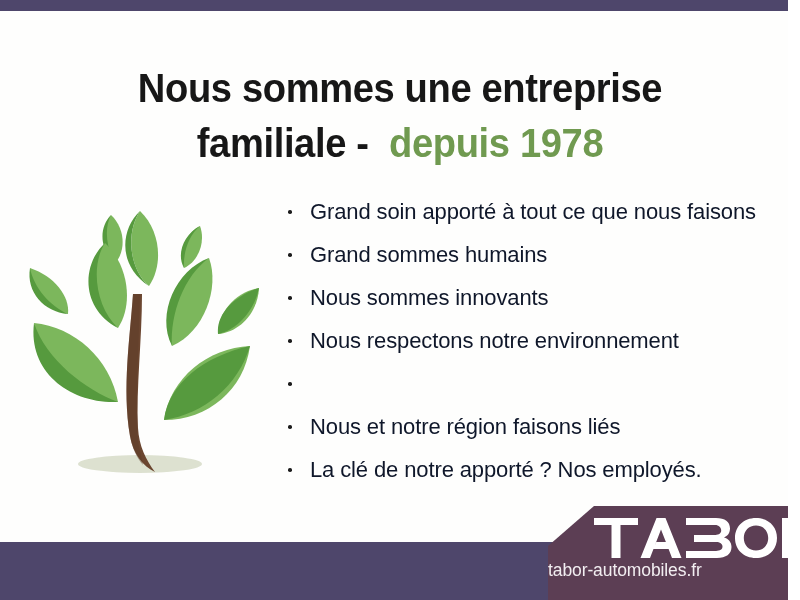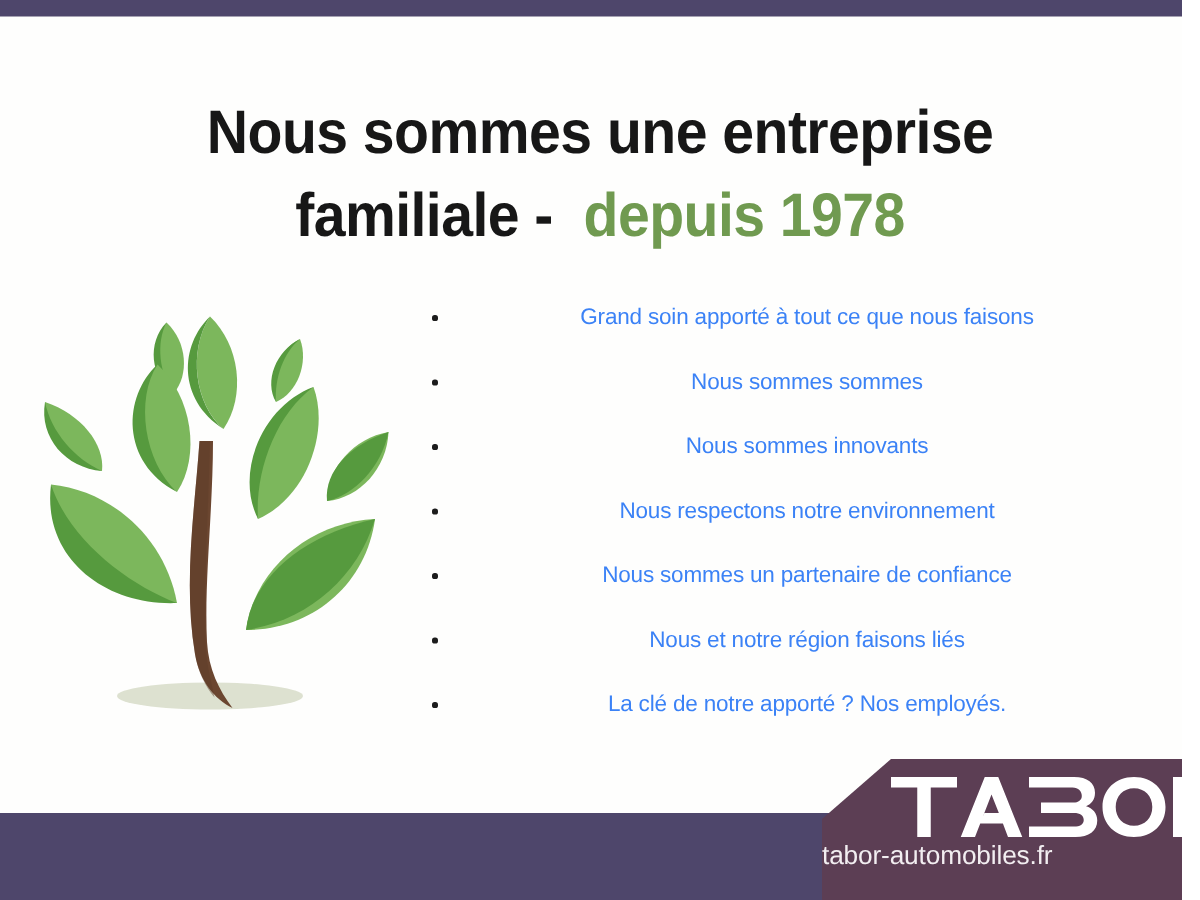--- a/index.html
+++ b/index.html
@@ -64,25 +64,24 @@
     width: 480px;
     margin: 0;
     padding: 0;
     list-style: none;
   }
   .bullets li {
     position: relative;
     padding-left: 24px;
     height: 43px;
     line-height: 43px;
-    font-size: 15px;
-    color: #3b82f6;
+    font-size: 22px;
+    color: #0f172a;
     white-space: nowrap;
     letter-spacing: -0.12px;
-    text-align: center;
   }
   .bullets li .dot {
     position: absolute;
     left: 2px;
     top: 50%;
     width: 3.5px;
     height: 3.5px;
     margin-top: -1.5px;
     border-radius: 50%;
     background: #1c1c1c;
@@ -198,33 +197,32 @@
     </svg>
   </div>
 
   <ul class="bullets">
     <li>
       <span class="dot"></span>
       <span>Grand soin apporté à tout ce que nous faisons</span>
     </li>
     <li>
       <span class="dot"></span>
-      <span>Nous sommes sommes</span>
+      <span>Grand sommes humains</span>
     </li>
     <li>
       <span class="dot"></span>
       <span>Nous sommes innovants</span>
     </li>
     <li>
       <span class="dot"></span>
       <span>Nous respectons notre environnement</span>
     </li>
     <li>
       <span class="dot"></span>
-      <span>Nous sommes un partenaire de confiance</span>
     </li>
     <li>
       <span class="dot"></span>
       <span>Nous et notre région faisons liés</span>
     </li>
     <li>
       <span class="dot"></span>
       <span>La clé de notre apporté ? Nos employés.</span>
     </li>
   </ul>

